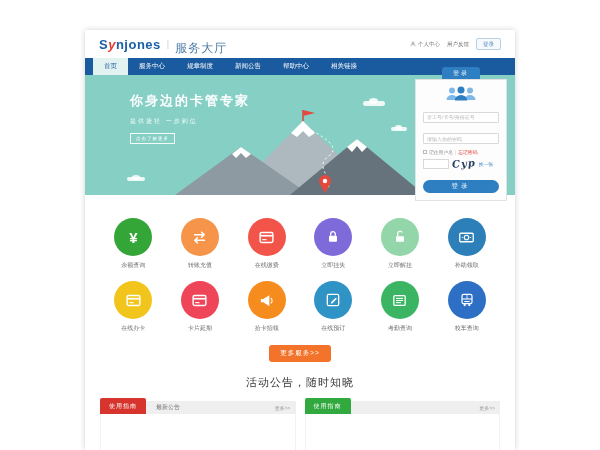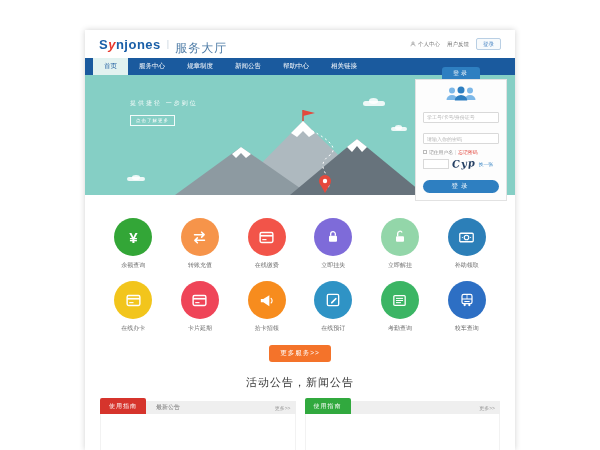--- a/index.html
+++ b/index.html
@@ -98,20 +98,21 @@
     <div class="nav-item active">首页</div>
     <div class="nav-item">服务中心</div>
     <div class="nav-item">规章制度</div>
     <div class="nav-item">新闻公告</div>
     <div class="nav-item">帮助中心</div>
     <div class="nav-item">相关链接</div>
   </div>
 
   <div class="hero">
     <div class="hero-text">
+      <div class="hero-title">你身边的卡管专家</div>
       <div class="hero-sub">提供捷径 一步到位</div>
       <span class="hero-cta">点击了解更多</span>
     </div>
 
     <div class="cloud" style="width:22px;height:5px;right:130px;top:26px;"></div>
     <div class="cloud" style="width:16px;height:4px;right:108px;top:52px;"></div>
     <div class="cloud" style="width:18px;height:4px;left:42px;bottom:14px;"></div>
 
     <svg class="mnt" width="250" height="88" viewBox="0 0 250 88">
       <polygon points="55,88 128,14 205,88" fill="#aeb9bf"></polygon>
@@ -286,21 +287,21 @@
             </svg>
         </div>
         <div class="cell-label">校车查询</div>
       </div>
 
     </div>
     <button class="more-btn">更多服务&gt;&gt;</button>
   </div>
 
   <div class="ann">
-    <div class="ann-title">活动公告，新闻公告</div>
+    <div class="ann-title">活动公告，随时知晓</div>
     <div class="ann-panels">
       <div class="panel">
         <div class="panel-head">
           <span class="ribbon" style="background-color: rgb(214, 52, 44);">使用指南</span>
           <span class="ptab">最新公告</span>
           <span class="pmore">更多&gt;&gt;</span>
         </div>
         <div class="panel-body"></div>
       </div>
       <div class="panel">

